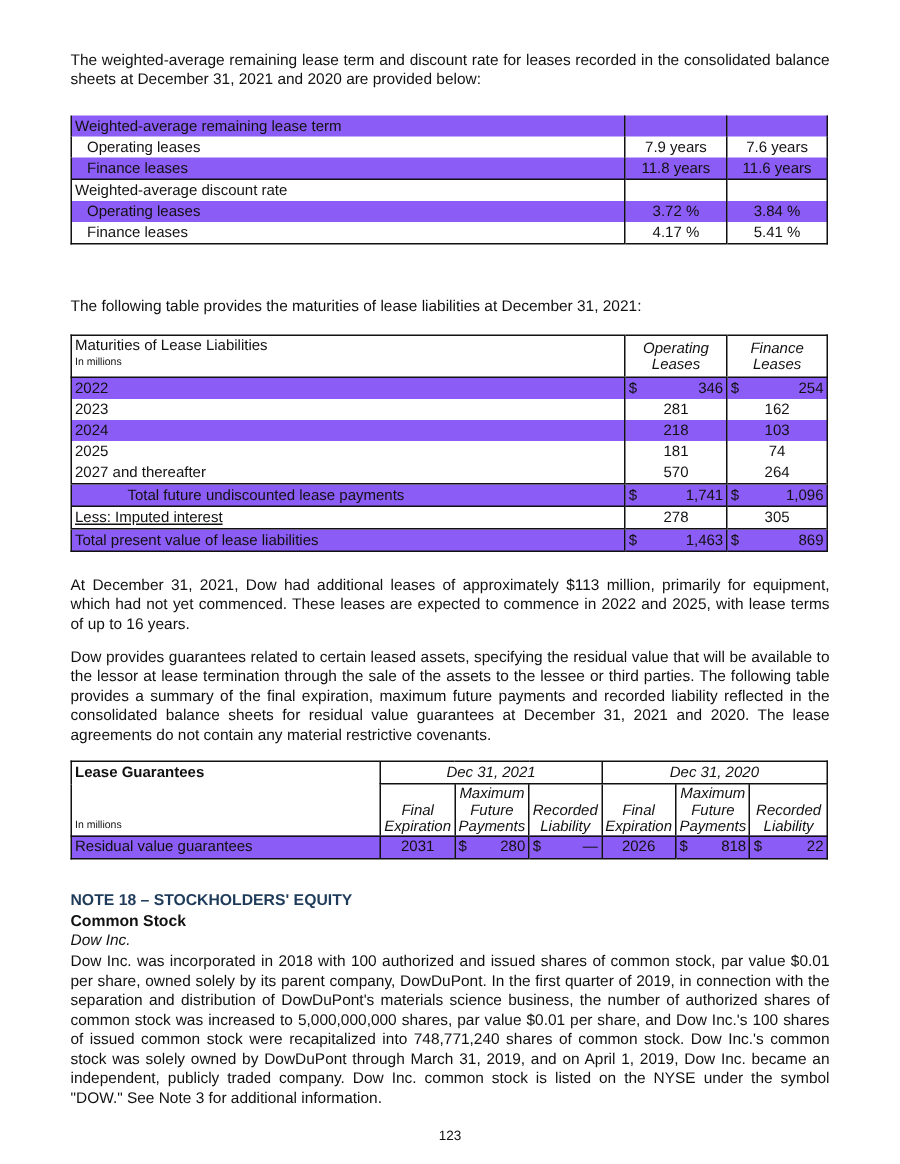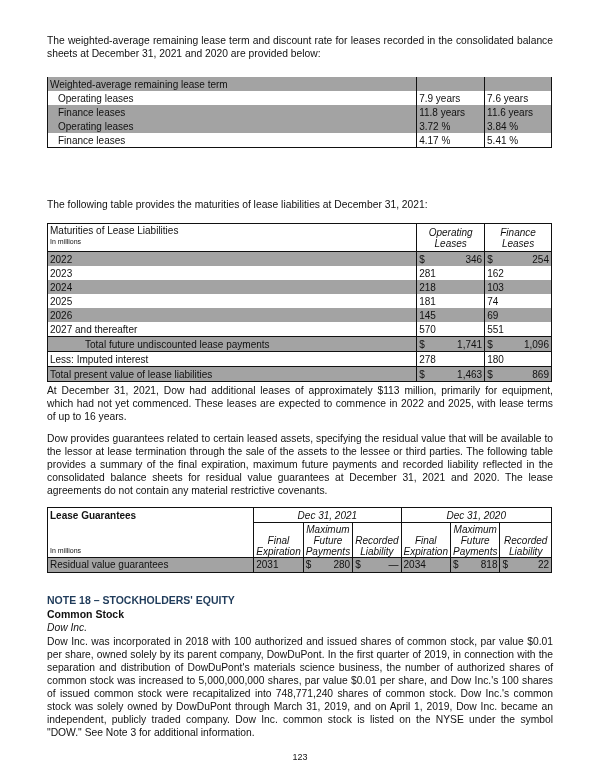--- a/index.html
+++ b/index.html
@@ -6,24 +6,24 @@
   body { width: 600px; height: 776px; position: relative; overflow: hidden;
          font-family: "Liberation Sans", sans-serif; color: #111; font-size: 10px; }
   .page { position: absolute; left: 47px; top: 0; width: 506px; }
   p { margin: 0; line-height: 13px; text-align: justify; font-size: 10.3px; }
   .p1 { position: absolute; top: 34px; }
   .p2 { position: absolute; top: 198px; }
   .p3 { position: absolute; top: 384px; }
   .p4 { position: absolute; top: 432px; }
   table { border-collapse: collapse; position: absolute; left: 0; width: 505px; font-size: 10px; }
   td { padding: 0 2px; height: 14px; line-height: 13px; white-space: nowrap; }
-  .shade td.s, tr.shade td { background: #a3a3a3; }
+  .shade td.s, tr.shade td { background: #8b5cf6; }
   .hdr td { font-weight: bold; }
   .ital { font-style: italic; text-align: center; line-height: 11px; }
-  .num { text-align: left; }
+  .num { text-align: center; }
   .bl { border-left: 1.5px solid #111; }
   .bt { border-top: 1.5px solid #111; }
   .bb { border-bottom: 1.5px solid #111; }
   .ind { padding-left: 10px; }
   .small { font-size: 7px; font-weight: normal; }
   .t1 { top: 77px; }
   .t2 { top: 223px; }
   .t3 { top: 507px; }
   .note { position: absolute; top: 594px; font-weight: bold; color: #1f3b5a; font-size: 10.5px; }
   .cs { position: absolute; top: 608px; font-weight: bold; font-size: 10.5px; }
@@ -54,20 +54,25 @@
     <tr>
       <td class="ind" style="border-left:1.5px solid #111;">Operating leases</td>
       <td class="bl num">7.9 years</td>
       <td class="bl num" style="border-right:1.5px solid #111;">7.6 years</td>
     </tr>
     <tr class="shade">
       <td class="ind" style="border-left:1.5px solid #111;">Finance leases</td>
       <td class="bl num">11.8 years</td>
       <td class="bl num" style="border-right:1.5px solid #111;">11.6 years</td>
     </tr>
+    <tr>
+      <td class="bt" style="border-left:1.5px solid #111;">Weighted-average discount rate</td>
+      <td class="bt bl"></td>
+          <td class="bt bl" style="border-right:1.5px solid #111;"></td>
+    </tr>
     <tr class="shade">
       <td class="ind" style="border-left:1.5px solid #111;">Operating leases</td>
       <td class="bl num">3.72 %</td>
       <td class="bl num" style="border-right:1.5px solid #111;">3.84 %</td>
     </tr>
     <tr>
       <td class="ind bb" style="border-left:1.5px solid #111;">Finance leases</td>
       <td class="bl bb num">4.17 %</td>
       <td class="bl bb num" style="border-right:1.5px solid #111;">5.41 %</td>
     </tr>
@@ -114,49 +119,44 @@
     <tr class="shade">
       <td style="border-left:1.5px solid #111;">2024</td>
       <td class="bl num">218</td>
       <td class="bl num" style="border-right:1.5px solid #111;">103</td>
     </tr>
     <tr>
       <td style="border-left:1.5px solid #111;">2025</td>
       <td class="bl num">181</td>
       <td class="bl num" style="border-right:1.5px solid #111;">74</td>
     </tr>
-    <tr class="shade">
-      <td style="border-left:1.5px solid #111;">2026</td>
-      <td class="bl num">145</td>
-      <td class="bl num" style="border-right:1.5px solid #111;">69</td>
-    </tr>
     <tr>
       <td style="border-left:1.5px solid #111;">2027 and thereafter</td>
       <td class="bl num">570</td>
-      <td class="bl num" style="border-right:1.5px solid #111;">551</td>
+      <td class="bl num" style="border-right:1.5px solid #111;">264</td>
     </tr>
     <tr class="shade">
       <td class="bt" style="border-left:1.5px solid #111;padding-left:37px;">Total future undiscounted lease payments</td>
       <td class="bt bl">
             <div class="money">
               <span>$</span>
               <span>1,741</span>
             </div>
           </td>
       <td class="bt bl" style="border-right:1.5px solid #111;">
             <div class="money">
               <span>$</span>
               <span>1,096</span>
             </div>
           </td>
     </tr>
     <tr>
-      <td class="bt" style="border-left:1.5px solid #111;">Less: Imputed interest</td>
+      <td class="bt" style="border-left:1.5px solid #111;text-decoration:underline;">Less: Imputed interest</td>
       <td class="bt bl num">278</td>
-      <td class="bt bl num" style="border-right:1.5px solid #111;">180</td>
+      <td class="bt bl num" style="border-right:1.5px solid #111;">305</td>
     </tr>
     <tr class="shade">
       <td class="bt bb" style="border-left:1.5px solid #111;">Total present value of lease liabilities</td>
       <td class="bt bb bl">
             <div class="money">
               <span>$</span>
               <span>1,463</span>
             </div>
           </td>
       <td class="bt bb bl" style="border-right:1.5px solid #111;">
@@ -227,21 +227,21 @@
               <span>$</span>
               <span>280</span>
             </div>
           </td>
       <td class="bb bl">
             <div class="money">
               <span>$</span>
               <span>—</span>
             </div>
           </td>
-      <td class="bb bl num">2034</td>
+      <td class="bb bl num">2026</td>
       <td class="bb bl">
             <div class="money">
               <span>$</span>
               <span>818</span>
             </div>
           </td>
       <td class="bb bl" style="border-right:1.5px solid #111;">
             <div class="money">
               <span>$</span>
               <span>22</span>

